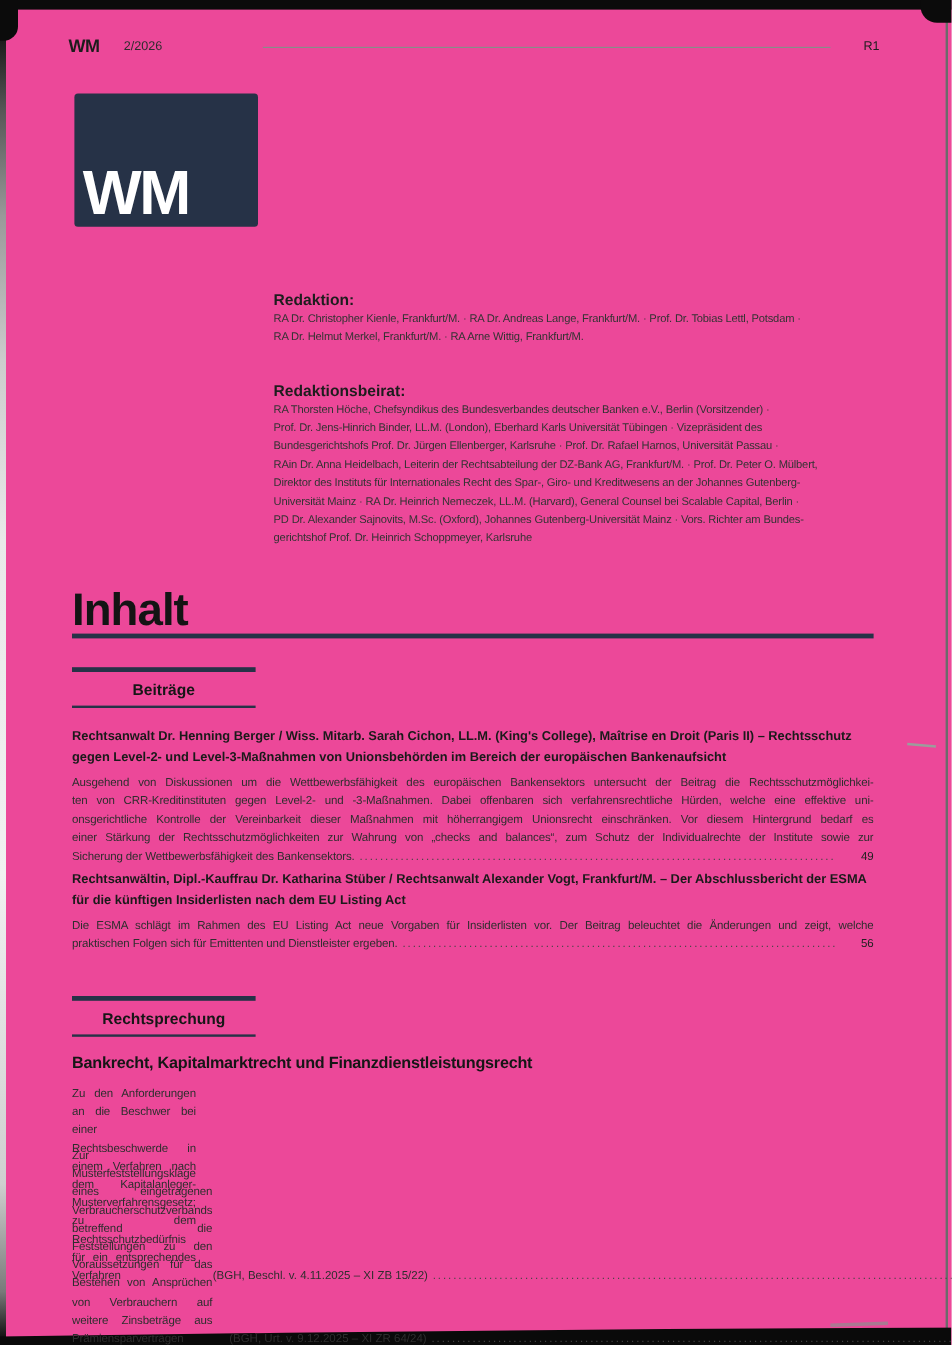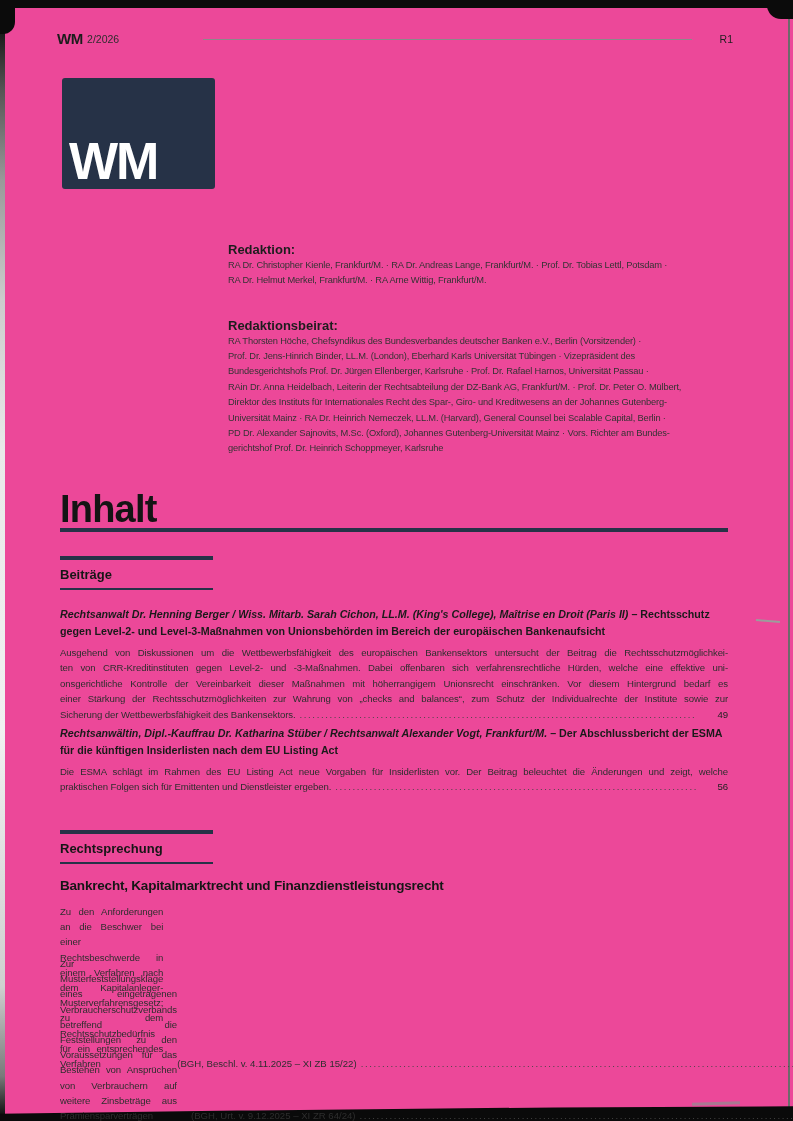--- a/index.html
+++ b/index.html
@@ -18,52 +18,52 @@
     clip-path:polygon(0 55%,30% 35%,70% 15%,100% 8%,100% 100%,0 100%);}
   .edge-left{position:absolute;left:0;top:0;width:5px;height:100%;
     background:linear-gradient(180deg,#000 0px,#161616 28px,#555 90px,#999 180px,#ccc 300px,#e9e9e9 450px,#f1f1f1 65%,#cfcfcf 88%,#7a7a7a 96%,#000 100%);}
   .edge-right{position:absolute;left:788px;top:6px;bottom:10px;width:2px;background:#6b6b6b;}
   .artifact-scratch{position:absolute;left:756px;top:620px;width:24px;height:1.5px;background:#9c9c9c;transform:rotate(5deg);}
   .artifact-smudge{position:absolute;left:692px;top:1102px;width:48px;height:3px;background:#8f8f8f;transform:rotate(-2deg);opacity:.7;}
 
   
   .topline{position:absolute;left:57px;top:30px;width:676px;display:flex;align-items:center;}
   .topline .wm{font-weight:700;font-size:15px;color:#1c1c1c;letter-spacing:-0.3px;}
-  .topline .issue{font-size:10.5px;color:#2d2d2d;margin-left:4px;}
+  .topline .issue{font-size:10.5px;color:#2d2d2d;margin-left:20px;}
   .topline .hrule{flex:1;border-top:1.4px solid #8a8a8a;margin:2px 28px 0 84px;}
   .topline .pageref{font-size:10.5px;color:#1f1f1f;text-align:center;}
 
   
   .logo{position:absolute;left:62px;top:78px;width:153px;height:111px;background:#263247;border-radius:3px;}
   .logo span{position:absolute;left:7px;bottom:2px;color:#fff;font-weight:700;font-size:52px;letter-spacing:-2px;line-height:1;}
   .journal-title{position:absolute;left:228px;top:143px;margin:0;font-size:24px;font-weight:400;color:#222;letter-spacing:-0.3px;}
   .masthead-block{position:absolute;left:228px;width:505px;}
   .redaktion{top:242px;}
   .beirat{top:318px;}
   .masthead-block .lbl{font-size:13px;font-weight:700;color:#1d1d1d;line-height:15.5px;}
   .mline{font-size:9.3px;color:#333;line-height:15.4px;white-space:nowrap;letter-spacing:-0.15px;}
 
   
   .inhalt{position:absolute;left:60px;top:488px;margin:0;font-size:38px;font-weight:700;color:#141414;letter-spacing:-0.8px;}
   .inhalt-rule{position:absolute;left:60px;top:528px;width:668px;height:4px;background:#263247;}
 
   
-  .sec-head{position:absolute;left:60px;width:153px;}
+  .sec-head{position:absolute;left:60px;width:153px;text-align:center;}
   .sec-head .rt{height:3.5px;background:#263247;}
   .sec-head .sl{font-size:13px;font-weight:700;color:#161616;padding:7px 0 6px 0;}
   .sec-head .rb{height:2px;background:#263247;}
   .sec-beitraege{top:556px;}
   .sec-rechtsprechung{top:830px;}
 
   
   .entry{position:absolute;left:60px;width:668px;}
   .entry1{top:606px;}
   .entry2{top:725px;}
   .art-title{margin:0;font-size:10.7px;line-height:16.5px;color:#1a1a1a;font-weight:700;}
-  .art-title .authors{font-style:italic;margin-top:28px;}
+  .art-title .authors{margin-top:28px;}
   .abstract{margin-top:6px;font-size:9.6px;line-height:15.4px;color:#2e2e2e;}
   .jline{text-align:justify;text-align-last:justify;letter-spacing:-0.1px;overflow:hidden;white-space:nowrap;}
   .lastline{display:flex;align-items:baseline;letter-spacing:-0.1px;}
   .dots{flex:1;overflow:hidden;white-space:nowrap;margin:0 6px 0 4px;color:#454545;}
   .dots::after{content:"..........................................................................................................................................................................................................";letter-spacing:1.6px;font-size:9.6px;}
   .pnum{min-width:26px;text-align:right;color:#222;}
 
   
   .subsec{position:absolute;left:60px;top:878px;margin:0;font-size:13.5px;font-weight:700;color:#161616;letter-spacing:-0.2px;}
   .case{position:absolute;left:60px;width:668px;display:flex;align-items:flex-end;font-size:9.6px;line-height:15.2px;color:#2e2e2e;}

